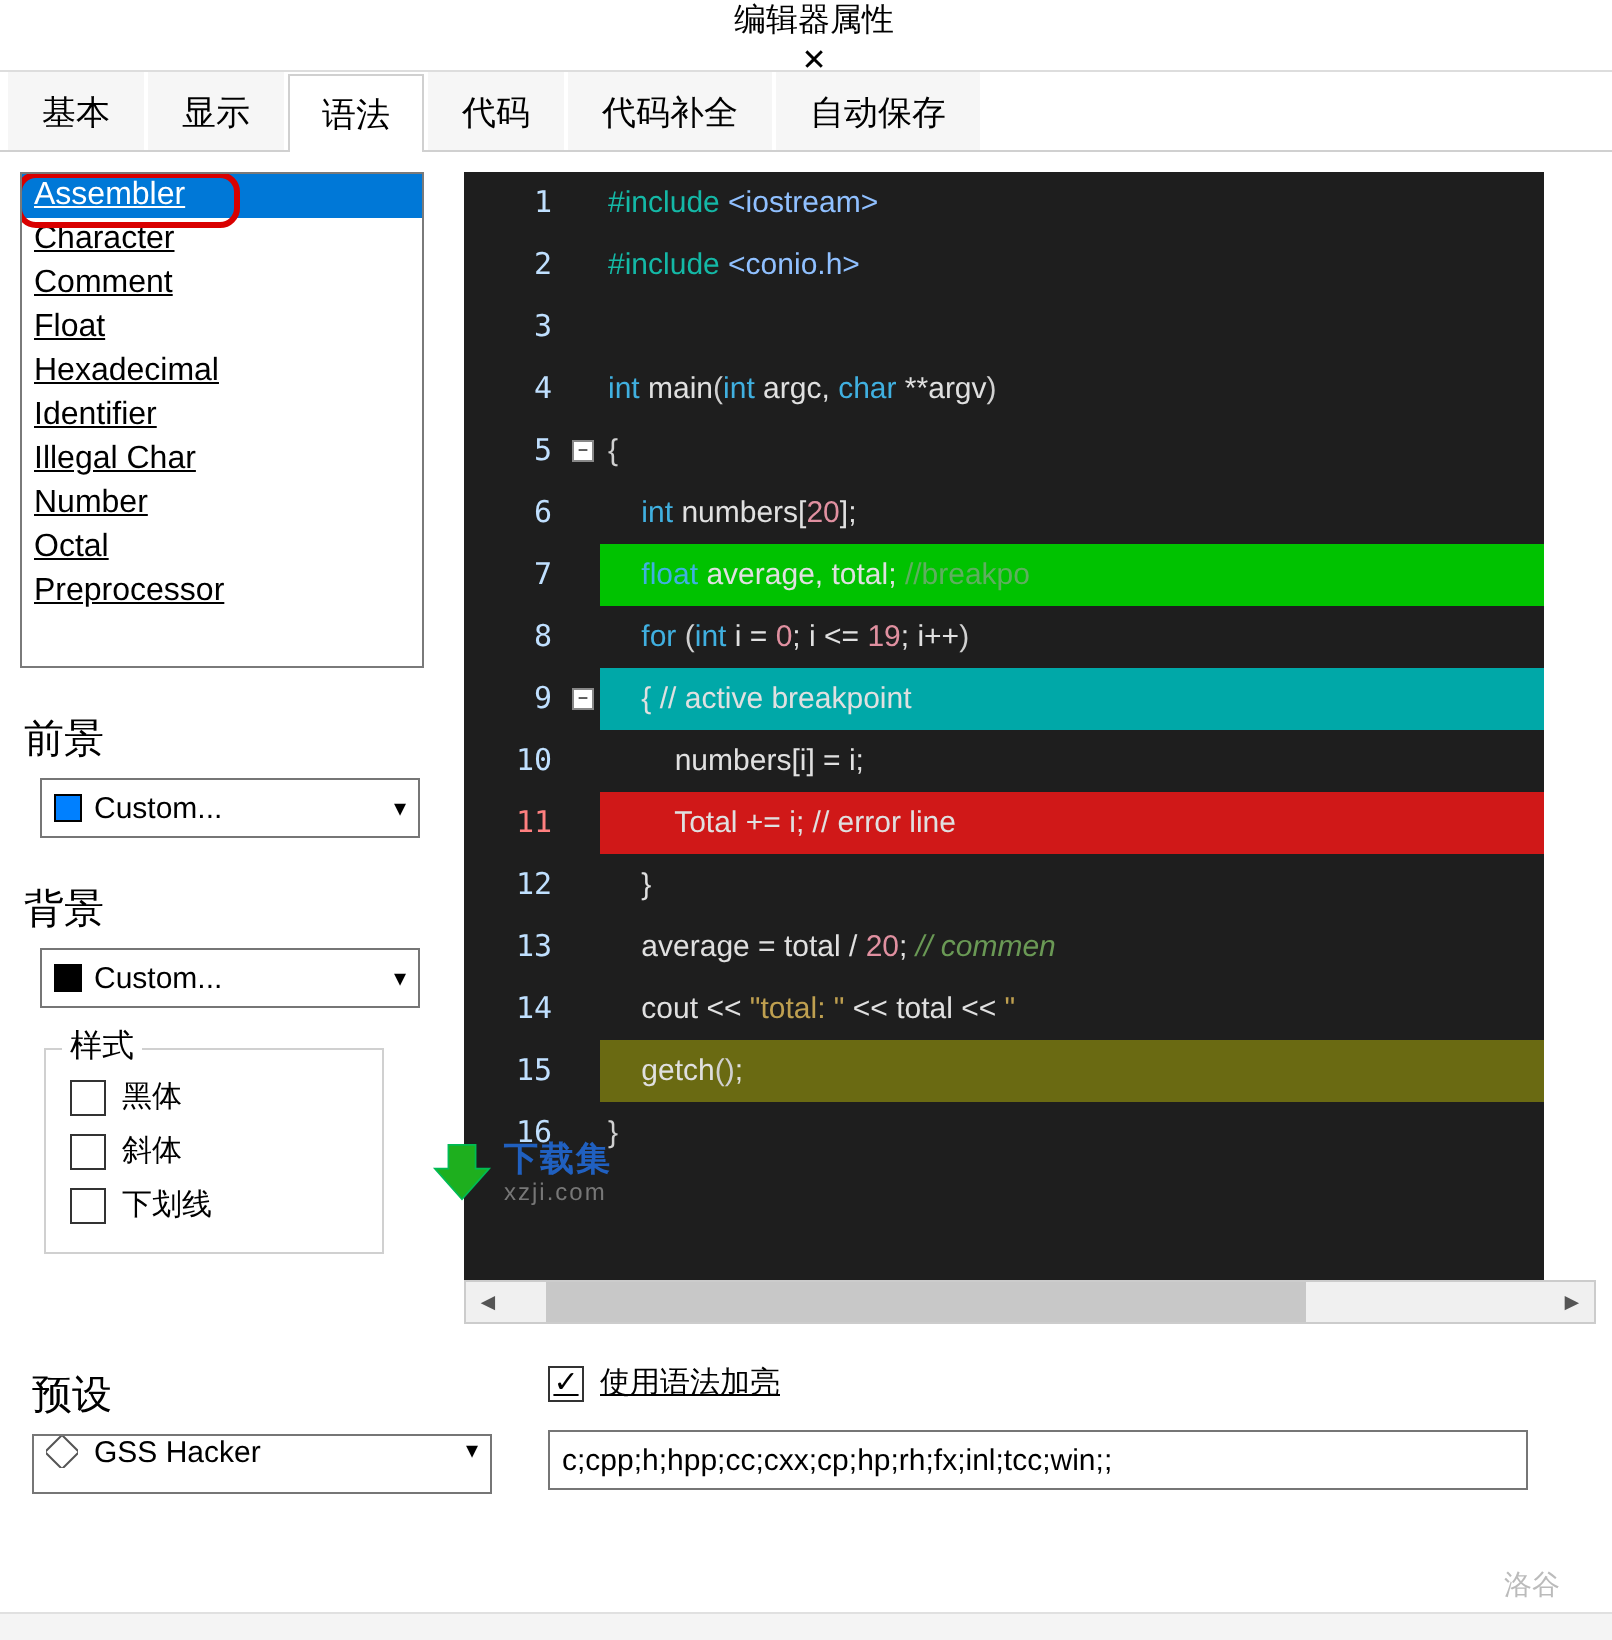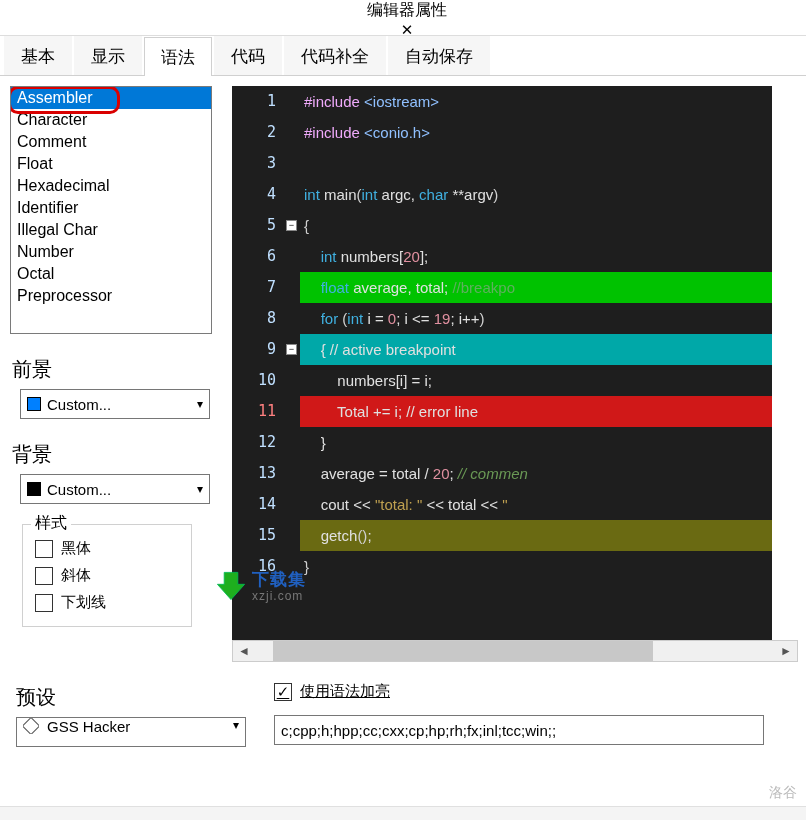--- a/index.html
+++ b/index.html
@@ -12,21 +12,21 @@
 .tabs { display:flex; border-bottom:1px solid #d0d0d0; height:40px; padding-left:4px; }
 .tab { padding: 8px 16px; border:1px solid transparent; border-bottom:none; margin-right:2px; cursor:default; font-size:17px; }
 .tab.active { border-color:#d0d0d0; background:#fff; position:relative; top:1px; }
 .tab:not(.active){ background:#f6f6f6; }
 
 .body-area { display:flex; padding:10px 8px 4px 10px; gap:12px; }
 
 .left-col { width:210px; }
 .listbox { width:202px; height:248px; border:1px solid #7a7a7a; overflow-y:scroll; position:relative; }
 .listbox-hl { position:absolute; top:-1px; left:-3px; width:112px; height:28px; border:3px solid #d90000; border-radius:10px; pointer-events:none; }
-.listbox-item { padding:2px 6px; font-size:16px; }
+.listbox-item { padding:2px 6px; font-size:16px;text-decoration:underline; }
 .listbox-item.selected { background:#0078d7; color:#fff; }
 
 .section-label { font-size:20px; margin:22px 0 6px 2px; }
 .combo { width:190px; height:30px; border:1px solid #767676; display:flex; align-items:center; padding:0 6px; position:relative; margin-left:10px; cursor:default;}
 .combo-swatch { width:14px; height:14px; border:1px solid #000; margin-right:6px; }
 .combo-text { flex:1; font-size:15px; overflow:hidden; white-space:nowrap; text-overflow:ellipsis;}
 .combo-arrow { font-size:12px; }
 
 .style-group { border:1px solid #d0d0d0; margin:20px 0 0 12px; padding:10px 12px 10px 12px; width:170px; position:relative;}
 .style-group-title { position:absolute; top:-12px; left:8px; background:#fff; padding:0 4px; font-size:16px;}
@@ -36,21 +36,21 @@
 .preset-combo { width:230px; height:30px; border:1px solid #767676; display:flex; align-items:flex-start; padding:0 6px; gap:8px; margin-top:6px; margin-left:2px; cursor:default;}
 
 .right-col { flex:1; }
 .editor { background:#1e1e1e; color:#e0e0e0; font-family: Consolas, "Courier New", monospace; font-size:18px; width:540px; height:554px; overflow:hidden; position:relative; }
 .gutter-bg { position:absolute; left:0; top:0; width:54px; height:100%; background:#1e1e1e; }
 .line { display:flex; height:31px; line-height:31px; white-space:pre; }
 .ln { width:54px; text-align:right; padding-right:10px; color:#c0e0ff; font-family:Consolas,monospace; position:relative; z-index:1;}
 .fold { width:14px; position:relative; z-index:1;}
 .fold-mark { width:11px; height:11px; border:1px solid #888; background:#fff; display:block; margin-top:10px; font-size:9px; line-height:9px; text-align:center; color:#000;}
 .code { padding-left:4px; font-family:Consolas,"Courier New",monospace; flex:1; position:relative; z-index:1;}
-.kw-pp { color:#f0abfc; }
+.kw-pp { color:#14b8a6; }
 .kw-inc { color:#90c0ff; }
 .kw-type { color:#40b0e0; }
 .kw-kw { color:#40b0e0; }
 .kw-num { color:#e090a0; }
 .kw-str { color:#bfa050; }
 .kw-cmt { color:#5faf5f; }
 .kw-cmt2 { color:#6a9955; font-style:italic;}
 .kw-op { color:#d0d0d0; }
 .bg-green { background:#00c200; }
 .bg-teal  { background:#00a8a8; }
@@ -200,15 +200,15 @@
   </div>
   <div class="bottom-right">
     <div class="syntax-check-row">
       <span class="checkbox checked"></span>
       <span>使用语法加亮</span>
     </div>
     <input class="ext-input" value="c;cpp;h;hpp;cc;cxx;cp;hp;rh;fx;inl;tcc;win;;" style="">
   </div>
 </div>
 
-<div style="position:absolute; right:9px; bottom:18px; color:#bbb; font-size:14px;">洛谷</div>
+<div style="position:absolute; right:26px; bottom:18px; color:#bbb; font-size:14px;">洛谷</div>
 
 <div class="footer-bar"></div>
 
 </body></html>

